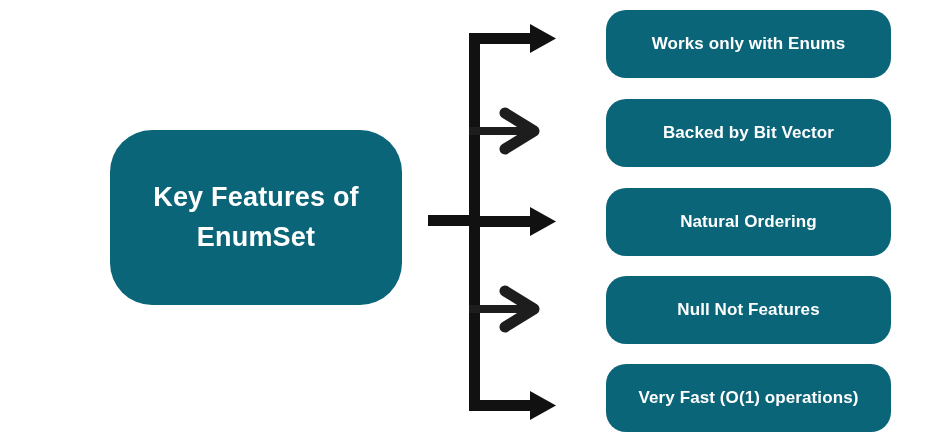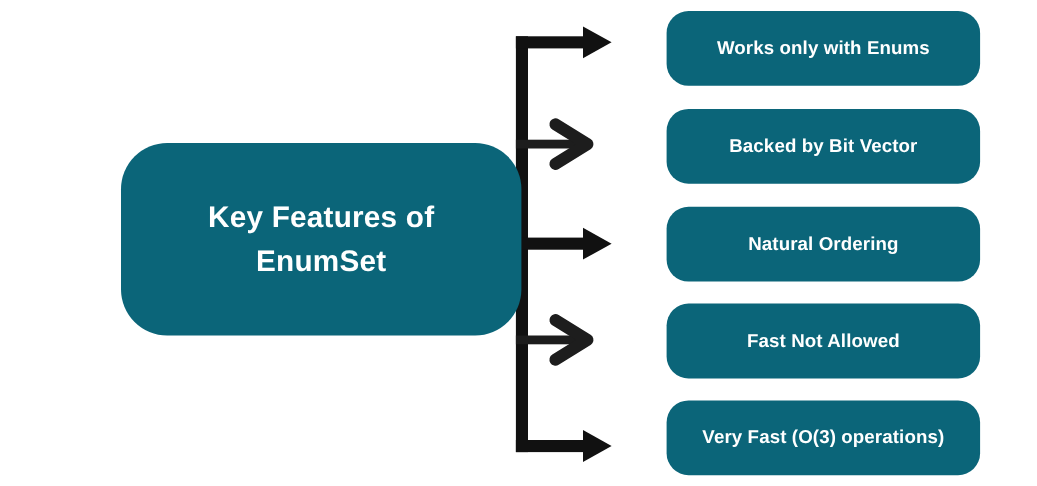--- a/index.html
+++ b/index.html
@@ -17,21 +17,21 @@
     height: 442px;
     background: #ffffff;
     overflow: hidden;
   }
 
   
   .root-node {
     position: absolute;
     left: 110px;
     top: 130px;
-    width: 364px;
+    width: 292px;
     height: 175px;
     background: #0b6579;
     border-radius: 42px;
     display: flex;
     align-items: center;
     justify-content: center;
     box-sizing: border-box;
     padding: 0 18px;
   }
   .root-label {
@@ -122,20 +122,20 @@
 
   <div class="feature-node node-1">
     <span class="feature-label">Backed by Bit Vector</span>
   </div>
 
   <div class="feature-node node-2">
     <span class="feature-label">Natural Ordering</span>
   </div>
 
   <div class="feature-node node-3">
-    <span class="feature-label">Fast Not Allowed</span>
+    <span class="feature-label">Null Not Features</span>
   </div>
 
   <div class="feature-node node-4">
-    <span class="feature-label">Very Fast (O(3) operations)</span>
+    <span class="feature-label">Very Fast (O(1) operations)</span>
   </div>
 
 </div>
 
 </body></html>

